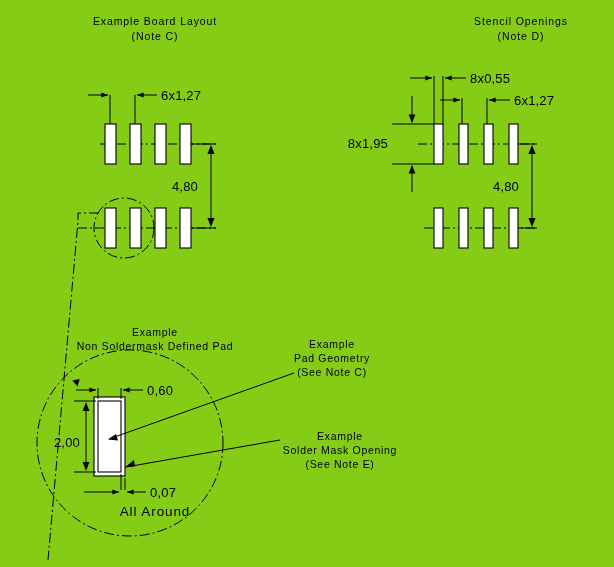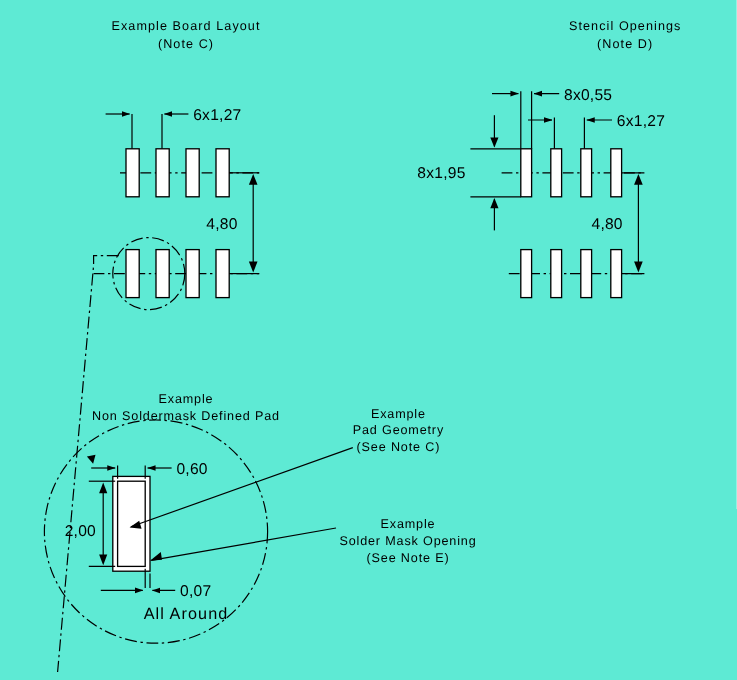--- a/index.html
+++ b/index.html
@@ -9,21 +9,21 @@
     background: #ffffff;
   }
   body {
     font-family: "Liberation Sans", sans-serif;
     color: #000000;
   }
   #drawing-root {
     position: relative;
     width: 614px;
     height: 567px;
-    background: #5eead4;
+    background: #84cc16;
     overflow: hidden;
   }
   #drawing-svg {
     position: absolute;
     top: 0;
     left: 0;
     width: 614px;
     height: 567px;
   }
   text {

